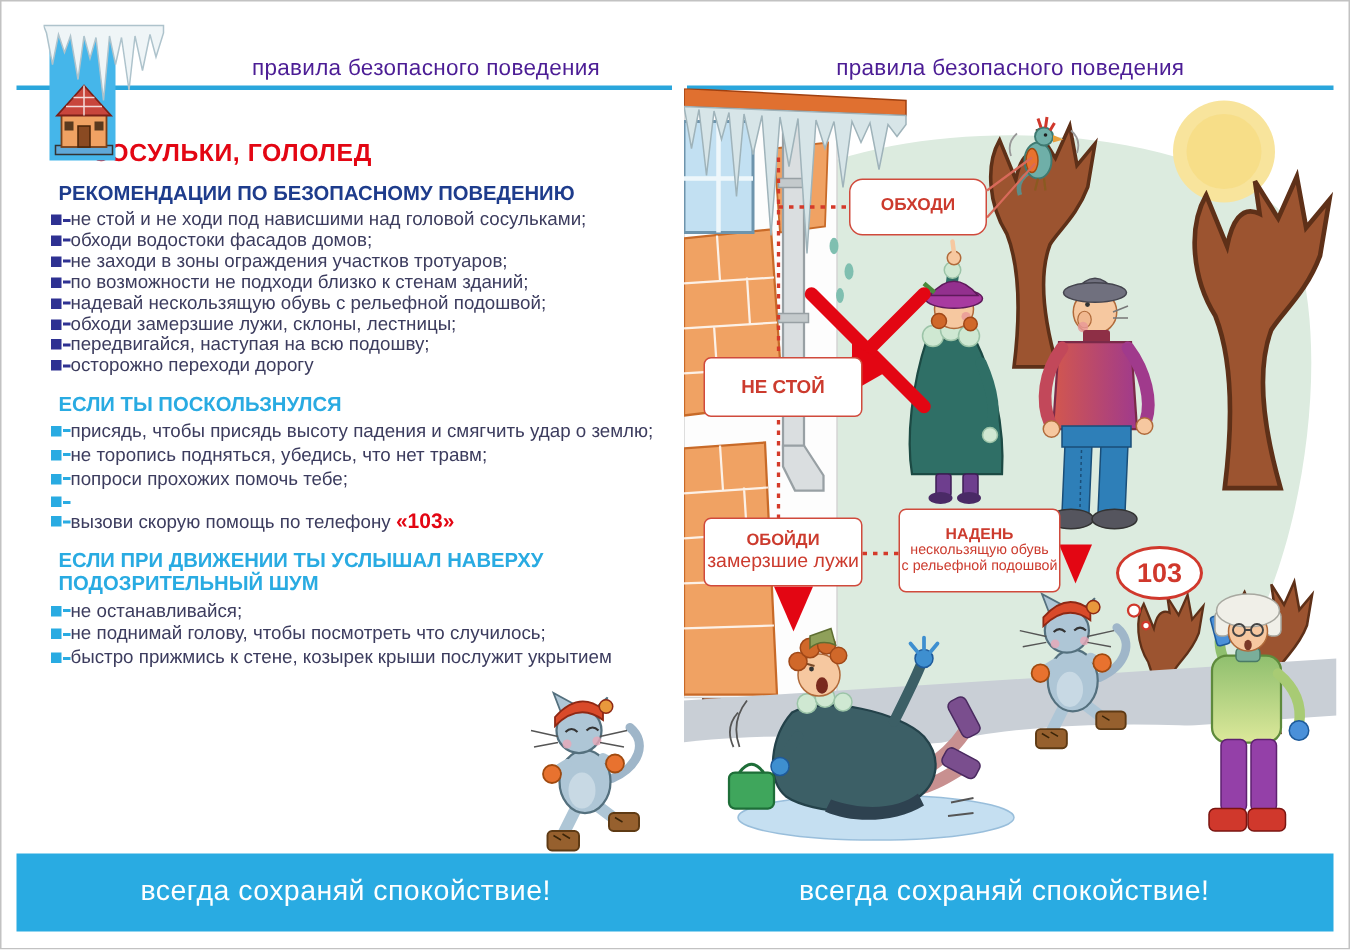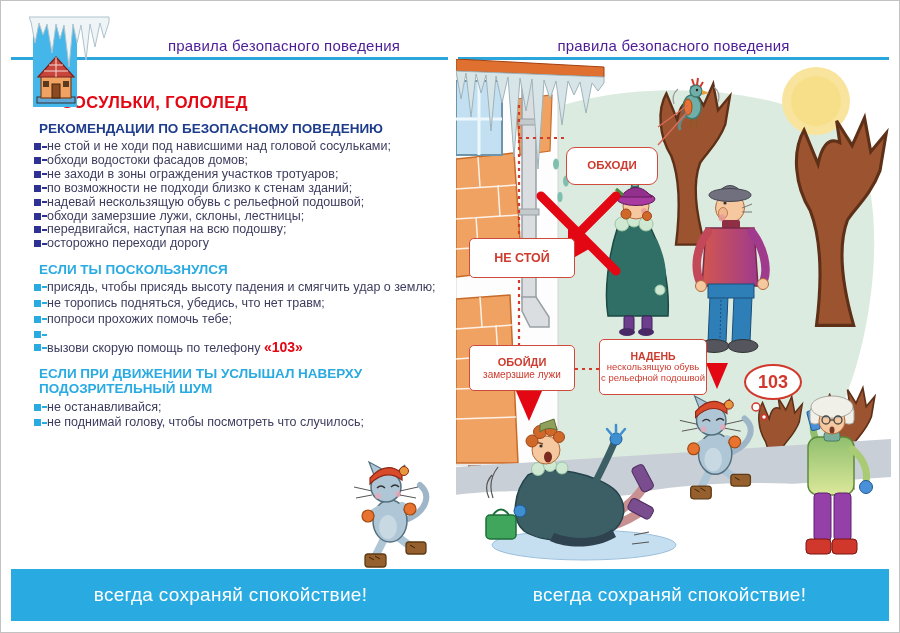--- a/index.html
+++ b/index.html
@@ -39,24 +39,24 @@
   .phone-red { color:#e30613; font-weight:bold; font-size:14px; }
   li.phone-li { margin-top:3px; align-items:center; }
 
   
   .panel-right { position:absolute; left:455px; top:58px; width:435px; height:510px; z-index:2; }
   .illustration { position:absolute; left:0; top:0; }
   .callout { position:absolute; background:#fff; border:1.6px solid #d04a3c; border-radius:5px;
              color:#cc3b2e; text-align:center; display:flex; flex-direction:column;
              justify-content:center; z-index:5; line-height:1.15; }
   .callout b { font-weight:bold; }
-  .co-obhodi  { left:110px; top:60px;  width:92px;  height:38px; border-radius:9px; font-size:11.5px;margin-top:28px; }
+  .co-obhodi  { left:110px; top:60px;  width:92px;  height:38px; border-radius:9px; font-size:11.5px; }
   .co-nestoy  { left:13px;  top:179px; width:106px; height:40px; font-size:12.5px; }
   .co-oboydi  { left:13px;  top:286px; width:106px; height:46px; font-size:11px; }
-  .co-oboydi .sub { font-size:10px; }
+  .co-oboydi .sub { font-size:13px; }
   .co-naden   { left:143px; top:280px; width:108px; height:56px; font-size:10.5px; }
   .co-naden .sub { font-size:9.5px; }
   .co-phone   { left:288px; top:305px; width:58px;  height:36px; border-radius:50%;
                 border:2.5px solid #d0382c; font-size:18px; font-weight:bold; color:#d0382c; }
 
   
   .footer { position:absolute; left:10px; top:568px; width:878px; height:52px;
             background:#29abe2; display:flex; z-index:2; }
   .footer-half { flex:1; display:flex; align-items:center; justify-content:center;
                  color:#fff; font-size:19px; letter-spacing:.3px; }
@@ -177,20 +177,24 @@
 
     <h2 class="sec blue mt narrow">ЕСЛИ ПРИ ДВИЖЕНИИ ТЫ УСЛЫШАЛ НАВЕРХУ ПОДОЗРИТЕЛЬНЫЙ ШУМ</h2>
     <ul class="rules-list loose sec-blue-list">
       <li>
           <span class="bullet"></span>
           <span>не останавливайся;</span>
         </li>
       <li>
           <span class="bullet"></span>
           <span>не поднимай голову, чтобы посмотреть что случилось;</span>
+        </li>
+      <li>
+          <span class="bullet"></span>
+          <span>быстро прижмись к стене, козырек крыши послужит укрытием</span>
         </li>
     </ul>
   </div>
 
   <svg class="cat-left-svg" width="92" height="112" viewBox="0 0 90 112">
     <use href="#cat-shape"></use>
   </svg>
 
   <div class="panel-right">
     <svg class="illustration" width="435" height="510" viewBox="0 0 435 510">

